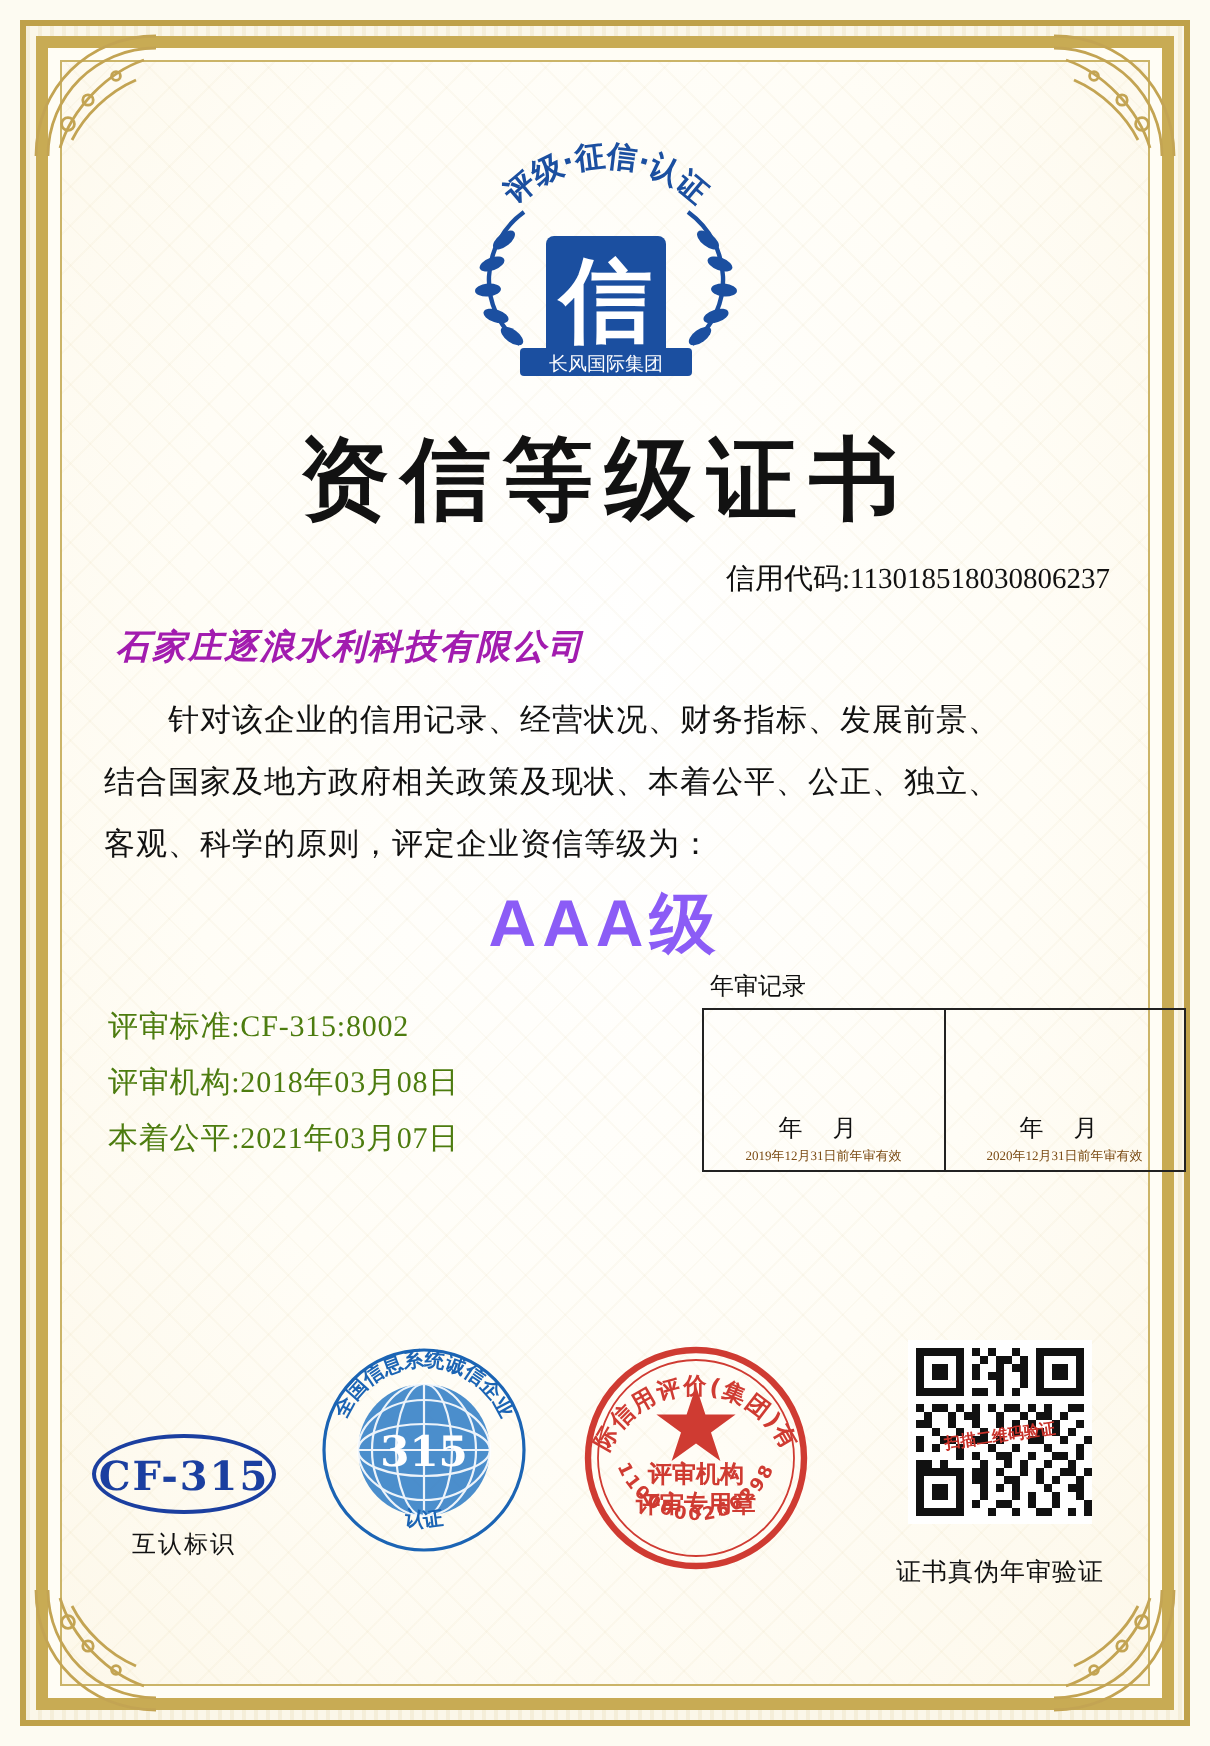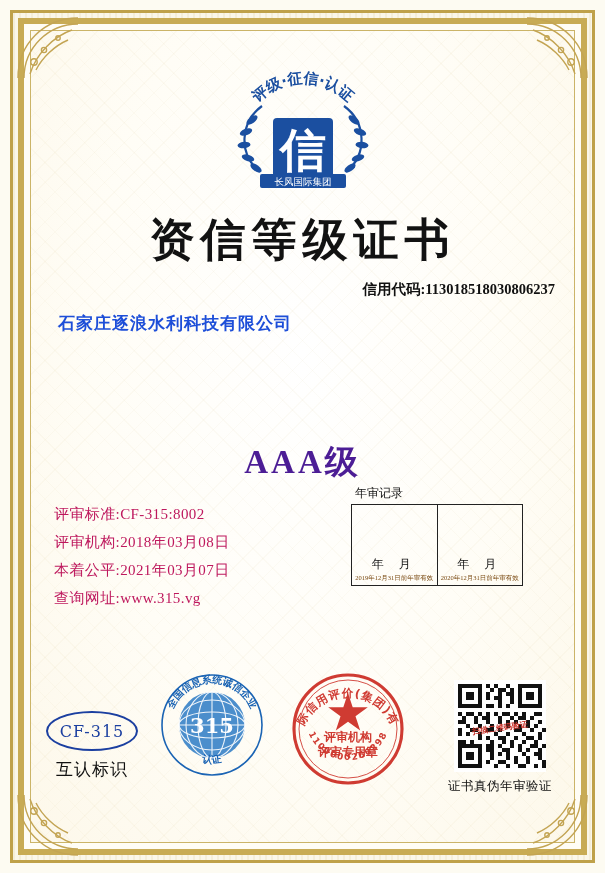--- a/index.html
+++ b/index.html
@@ -112,33 +112,34 @@
     font-weight: bold;
     letter-spacing: 6px;
     color: #121212;
   }
 
   .credit-code {
     position: absolute;
     top: 240px;
     right: 10px;
     font-size: 14.5px;
-    font-weight: bold;
+    font-weight: normal;
     color: #111;
     letter-spacing: 0px;
   }
 
   .company-name {
     position: absolute;
     top: 272px;
     left: 18px;
     font-size: 17px;
     font-weight: bold;
-    color: #1d4ed8;
+    color: #a21caf;
     letter-spacing: 1px;
+    font-style: italic;
   }
 
   .body-text {
     position: absolute;
     top: 305px;
     left: 12px;
     right: 10px;
     font-size: 15.5px;
     line-height: 31px;
     color: #111;
@@ -148,53 +149,53 @@
   .body-text p.indent { text-indent: 32px; }
 
   .grade {
     position: absolute;
     top: 400px;
     left: 0;
     right: 0;
     text-align: center;
     font-size: 33px;
     font-weight: bold;
-    color: #4c1d95;
+    color: #8b5cf6;
     letter-spacing: 3px;
-    font-family: Liberation Serif, serif;
+    font-family: Liberation Sans, sans-serif;
   }
 
   
   .details {
     position: absolute;
     top: 460px;
     left: 14px;
     font-size: 15px;
     line-height: 28px;
-    color: #be185d;
+    color: #4d7c0f;
     letter-spacing: 0.4px;
   }
   .details div { white-space: nowrap; }
 
   
   .review {
     position: absolute;
     top: 445px;
     right: 6px;
     width: 208px;
   }
   .review-title {
     font-size: 12px;
     color: #111;
     padding-left: 4px;
     padding-bottom: 2px;
   }
   .review-table {
     border-collapse: collapse;
-    width: 172px;
+    width: 242px;
     height: 78px;
     table-layout: fixed;
     padding-left: 47px;
   }
   .review-table td {
     border: 1px solid #222;
     vertical-align: bottom;
     text-align: center;
     padding: 0 0 2px 0;
     position: relative;
@@ -228,30 +229,30 @@
     bottom: 38px;
     width: 92px;
     text-align: center;
   }
   .seal-cf-ellipse {
     width: 92px;
     height: 40px;
     border: 2px solid #1b3fa0;
     border-radius: 50%;
     color: #1b3fa0;
-    font-size: 16px;
-    font-weight: normal;
+    font-size: 20px;
+    font-weight: bold;
     line-height: 38px;
     letter-spacing: 1px;
     font-family: "DejaVu Serif", serif;
     box-sizing: border-box;
   }
   .seal-cf-label {
     margin-top: 7px;
-    font-size: 17px;
+    font-size: 12px;
     color: #111;
     letter-spacing: 1px;
   }
 
   .seal-globe {
     position: absolute;
     left: 120px;
     bottom: 42px;
     width: 104px;
     height: 104px;
@@ -272,21 +273,21 @@
     width: 118px;
     text-align: center;
   }
   .qr {
     width: 92px;
     height: 92px;
     margin: 0 auto;
     position: relative;
   }
   .qr-label {
-    margin-top: 6px;
+    margin-top: 16px;
     font-size: 12.5px;
     color: #111;
     letter-spacing: 0.5px;
   }
   .qr-overlay {
     position: absolute;
     left: 50%;
     top: 52%;
     transform: translate(-50%,-50%) rotate(-8deg);
     font-size: 8px;
@@ -396,28 +397,32 @@
         <text x="85" y="123" text-anchor="middle" font-family="'DejaVu Sans','Liberation Sans',sans-serif" font-size="9.5" fill="#ffffff">长风国际集团</text>
       </svg>
     </div>
 
     <div class="main-title">资信等级证书</div>
 
     <div class="credit-code">信用代码:113018518030806237</div>
 
     <div class="company-name">石家庄逐浪水利科技有限公司</div>
 
+    <div class="body-text">
+      <p class="indent">针对该企业的信用记录、经营状况、财务指标、发展前景、</p>
+      <p>结合国家及地方政府相关政策及现状、本着公平、公正、独立、</p>
+      <p>客观、科学的原则，评定企业资信等级为：</p>
+    </div>
 
     <div class="grade">AAA级</div>
 
     <div class="details">
       <div>评审标准:CF-315:8002</div>
       <div>评审机构:2018年03月08日</div>
       <div>本着公平:2021年03月07日</div>
-      <div>查询网址:www.315.vg</div>
     </div>
 
     <div class="review">
       <div class="review-title">年审记录</div>
       <table class="review-table">
         <tbody>
             <tr>
           <td>
             <div class="cell-ym">年  月</div>
             <div class="cell-note">2019年12月31日前年审有效</div>

